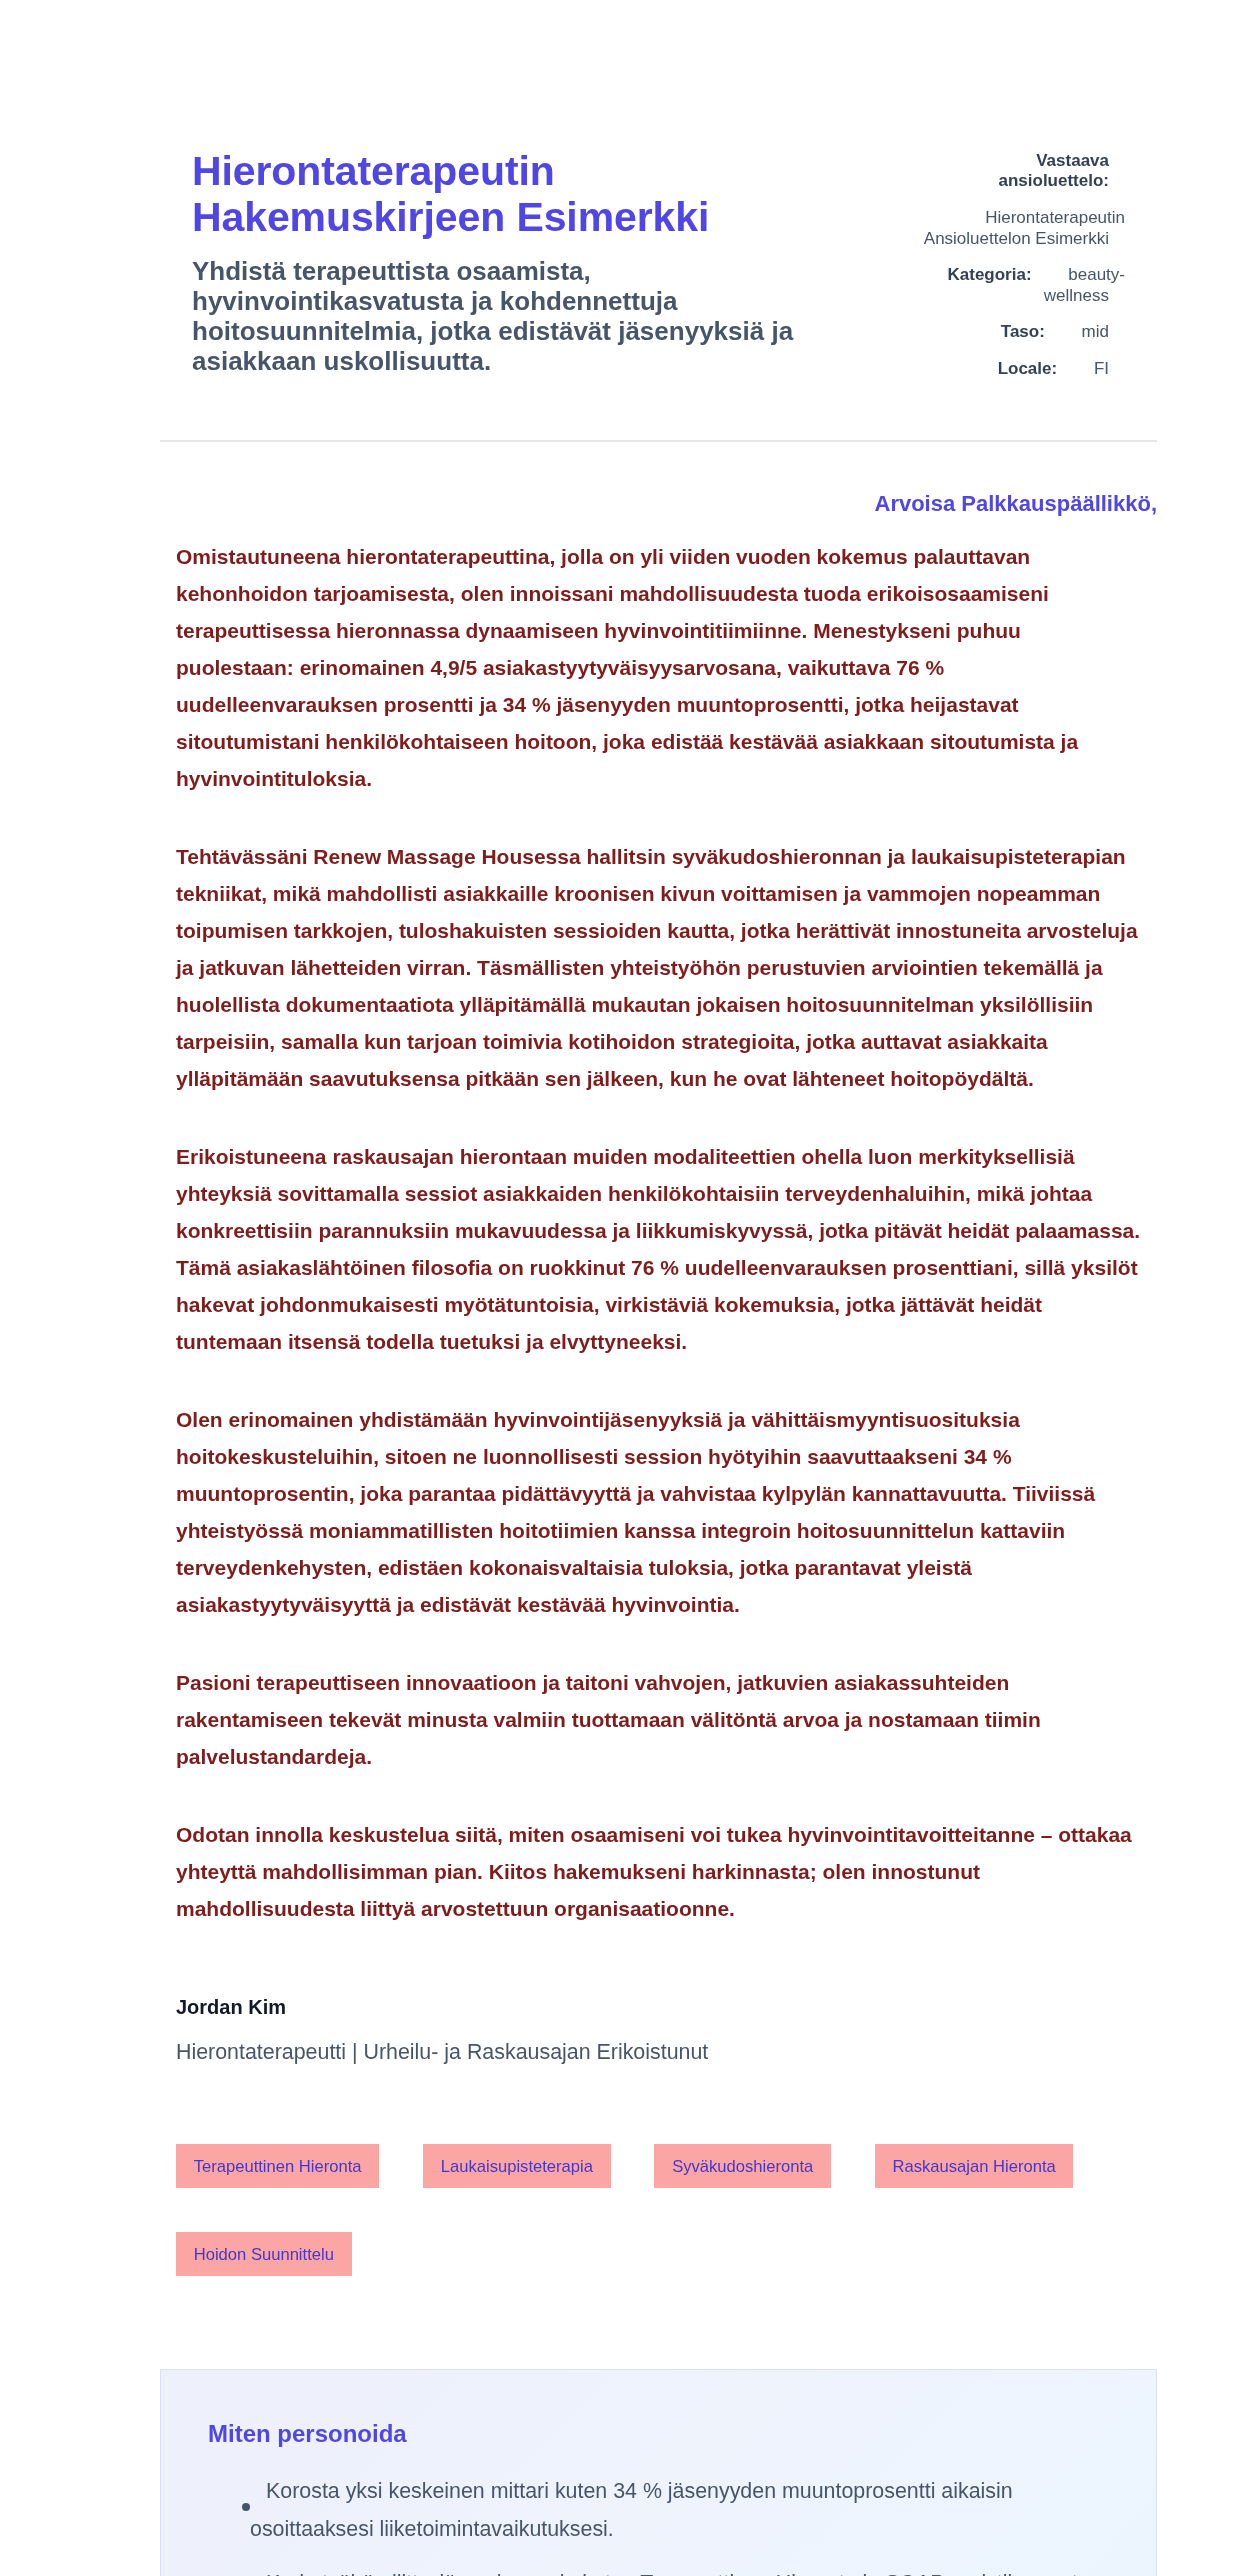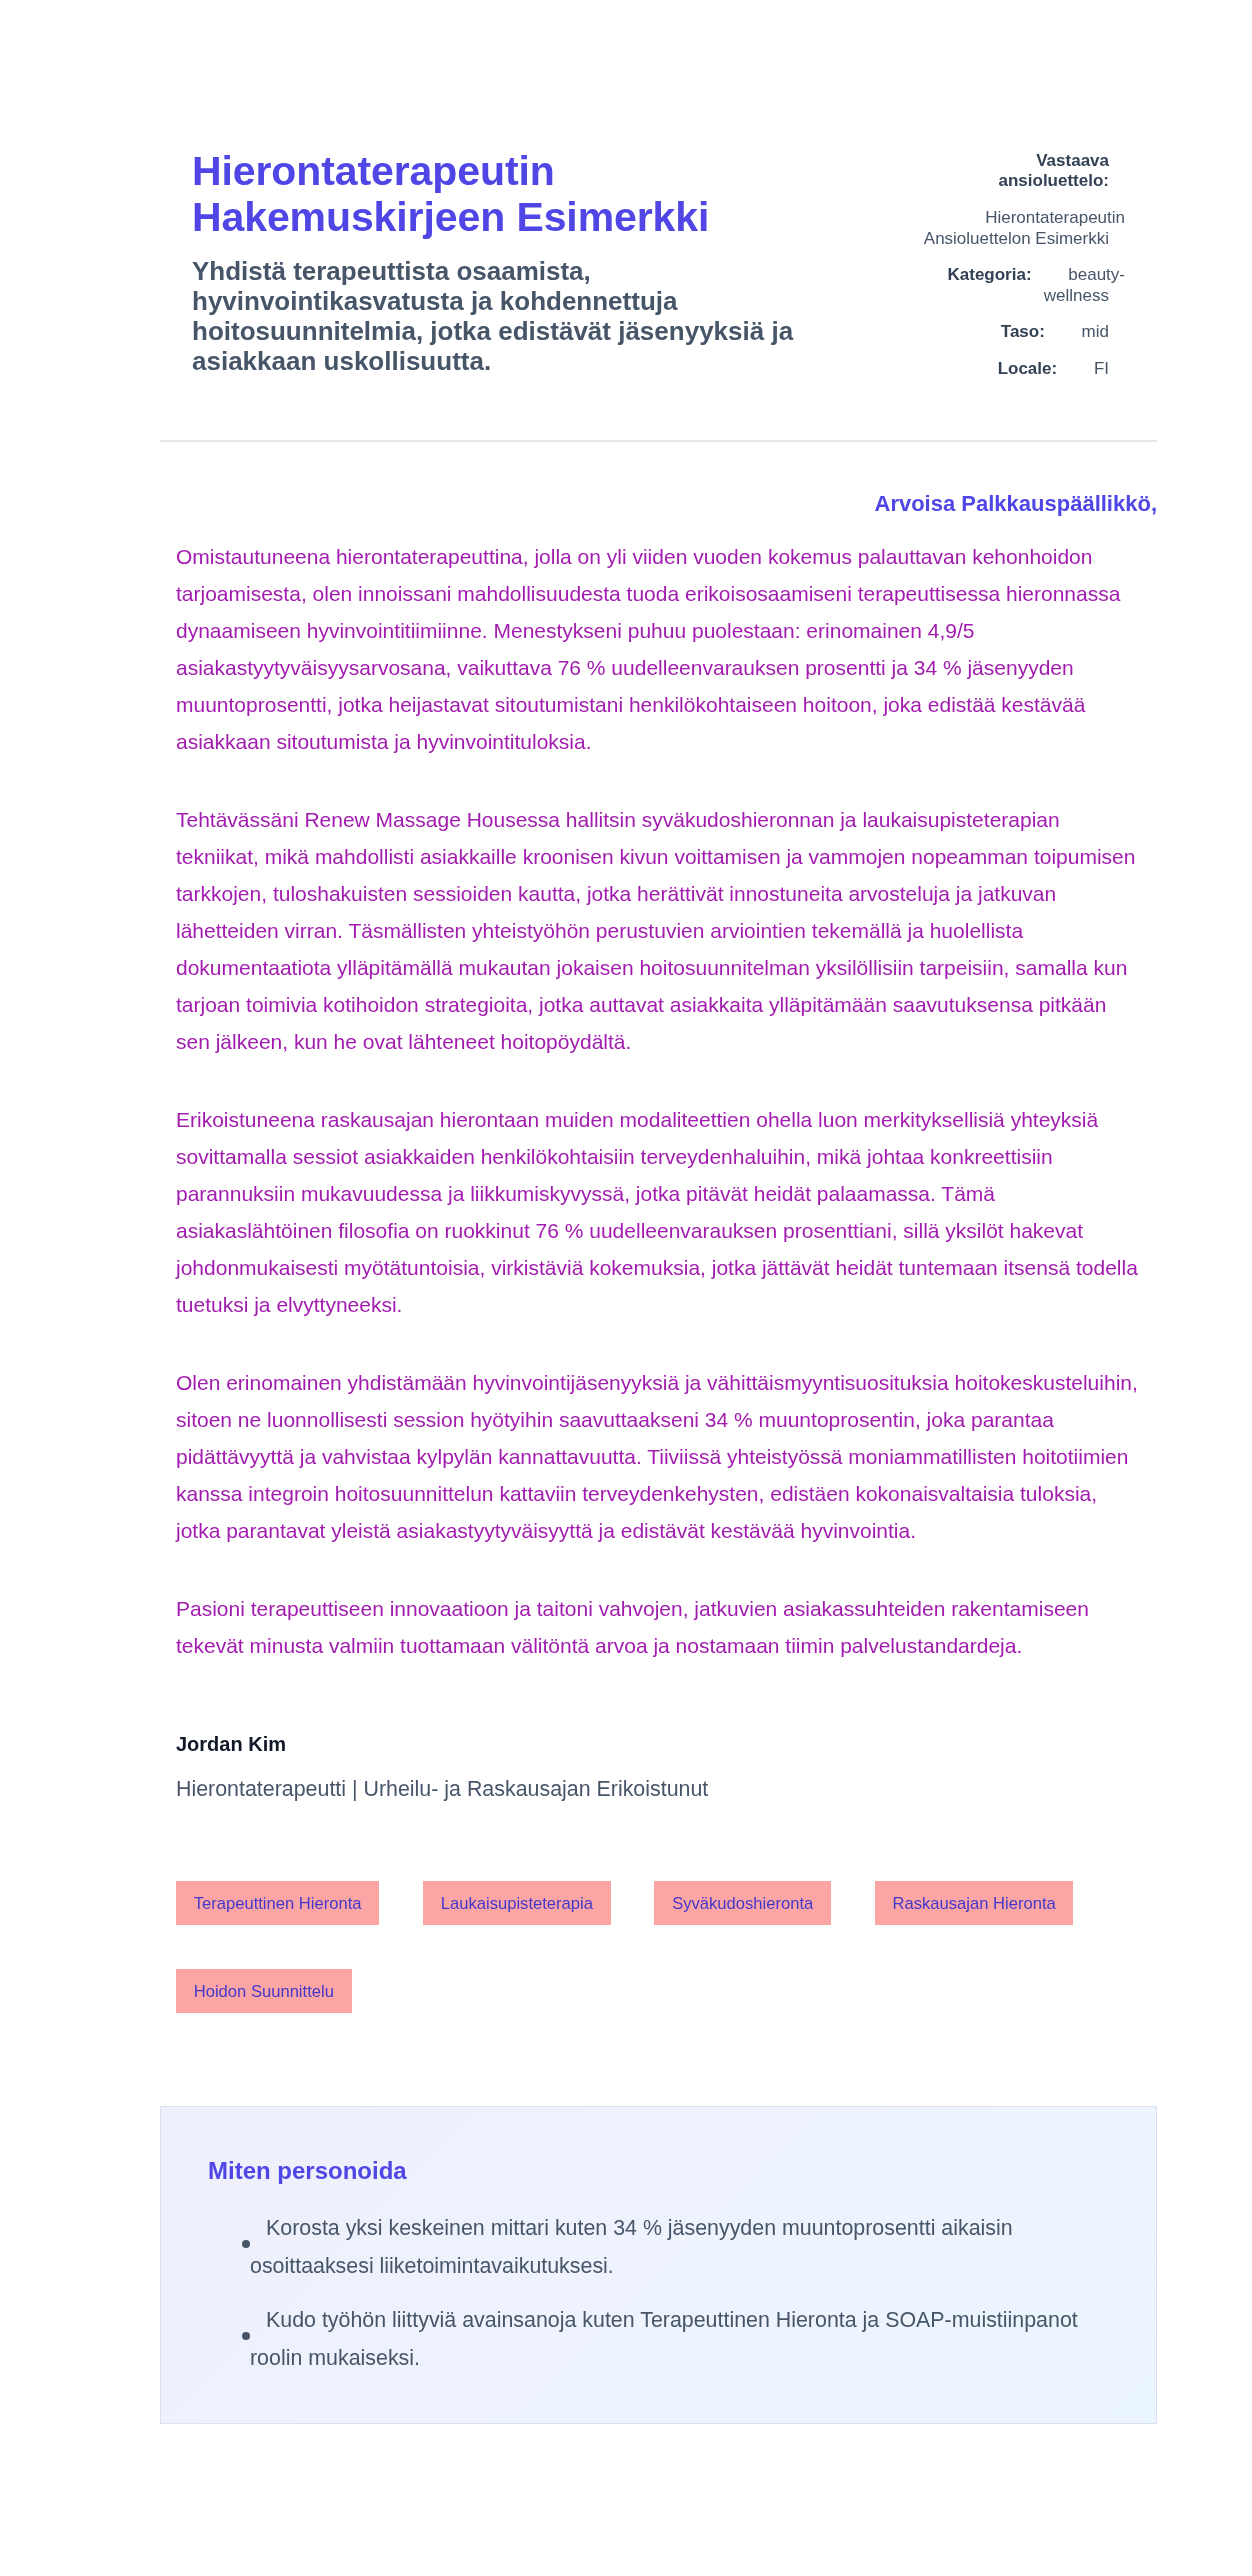--- a/index.html
+++ b/index.html
@@ -55,22 +55,23 @@
       font-size: 22px;
       line-height: 29.5px;
       font-weight: 700;
       color: #4f46e5;
       text-align: right;
     }
     .body { margin-top: 19px; }
     .para {
       font-size: 21px;
       line-height: 37px;
-      color: #a21caf;
+      color: #7f1d1d;
       margin-bottom: 41px;
+      font-weight: bold;
     }
     .signature { margin-top: 66px; }
     .sig-name {
       font-size: 20px;
       line-height: 29.5px;
       font-weight: 700;
       color: #111827;
     }
     .sig-title {
       margin-top: 10.3px;
@@ -159,20 +160,21 @@
   </header>
 
   <p class="greeting">Arvoisa Palkkauspäällikkö,</p>
 
   <section class="body">
     <p class="para">Omistautuneena hierontaterapeuttina, jolla on yli viiden vuoden kokemus palauttavan kehonhoidon tarjoamisesta, olen innoissani mahdollisuudesta tuoda erikoisosaamiseni terapeuttisessa hieronnassa dynaamiseen hyvinvointitiimiinne. Menestykseni puhuu puolestaan: erinomainen 4,9/5 asiakastyytyväisyysarvosana, vaikuttava 76 % uudelleenvarauksen prosentti ja 34 % jäsenyyden muuntoprosentti, jotka heijastavat sitoutumistani henkilökohtaiseen hoitoon, joka edistää kestävää asiakkaan sitoutumista ja hyvinvointituloksia.</p>
     <p class="para">Tehtävässäni Renew Massage Housessa hallitsin syväkudoshieronnan ja laukaisupisteterapian tekniikat, mikä mahdollisti asiakkaille kroonisen kivun voittamisen ja vammojen nopeamman toipumisen tarkkojen, tuloshakuisten sessioiden kautta, jotka herättivät innostuneita arvosteluja ja jatkuvan lähetteiden virran. Täsmällisten yhteistyöhön perustuvien arviointien tekemällä ja huolellista dokumentaatiota ylläpitämällä mukautan jokaisen hoitosuunnitelman yksilöllisiin tarpeisiin, samalla kun tarjoan toimivia kotihoidon strategioita, jotka auttavat asiakkaita ylläpitämään saavutuksensa pitkään sen jälkeen, kun he ovat lähteneet hoitopöydältä.</p>
     <p class="para">Erikoistuneena raskausajan hierontaan muiden modaliteettien ohella luon merkityksellisiä yhteyksiä sovittamalla sessiot asiakkaiden henkilökohtaisiin terveydenhaluihin, mikä johtaa konkreettisiin parannuksiin mukavuudessa ja liikkumiskyvyssä, jotka pitävät heidät palaamassa. Tämä asiakaslähtöinen filosofia on ruokkinut 76 % uudelleenvarauksen prosenttiani, sillä yksilöt hakevat johdonmukaisesti myötätuntoisia, virkistäviä kokemuksia, jotka jättävät heidät tuntemaan itsensä todella tuetuksi ja elvyttyneeksi.</p>
     <p class="para">Olen erinomainen yhdistämään hyvinvointijäsenyyksiä ja vähittäismyyntisuosituksia hoitokeskusteluihin, sitoen ne luonnollisesti session hyötyihin saavuttaakseni 34 % muuntoprosentin, joka parantaa pidättävyyttä ja vahvistaa kylpylän kannattavuutta. Tiiviissä yhteistyössä moniammatillisten hoitotiimien kanssa integroin hoitosuunnittelun kattaviin terveydenkehysten, edistäen kokonaisvaltaisia tuloksia, jotka parantavat yleistä asiakastyytyväisyyttä ja edistävät kestävää hyvinvointia.</p>
     <p class="para">Pasioni terapeuttiseen innovaatioon ja taitoni vahvojen, jatkuvien asiakassuhteiden rakentamiseen tekevät minusta valmiin tuottamaan välitöntä arvoa ja nostamaan tiimin palvelustandardeja.</p>
+    <p class="para">Odotan innolla keskustelua siitä, miten osaamiseni voi tukea hyvinvointitavoitteitanne – ottakaa yhteyttä mahdollisimman pian. Kiitos hakemukseni harkinnasta; olen innostunut mahdollisuudesta liittyä arvostettuun organisaatioonne.</p>
   </section>
 
   <section class="signature">
     <p class="sig-name">Jordan Kim</p>
     <p class="sig-title">Hierontaterapeutti | Urheilu- ja Raskausajan Erikoistunut</p>
   </section>
 
   <div class="tags">
     <span class="tag">Terapeuttinen Hieronta</span>
     <span class="tag">Laukaisupisteterapia</span>

